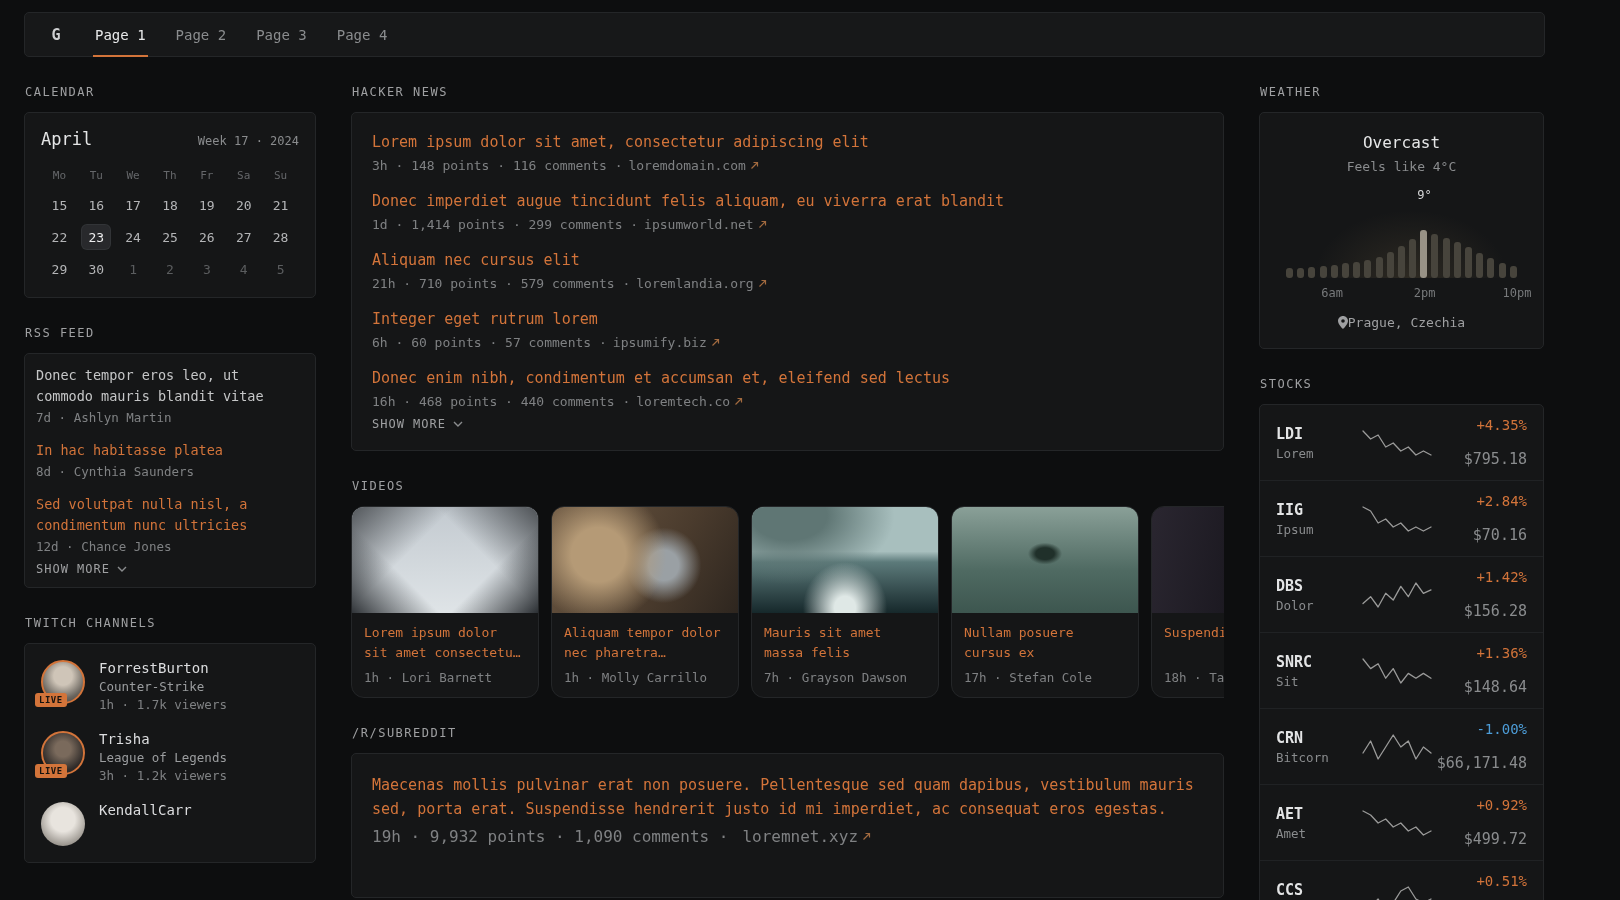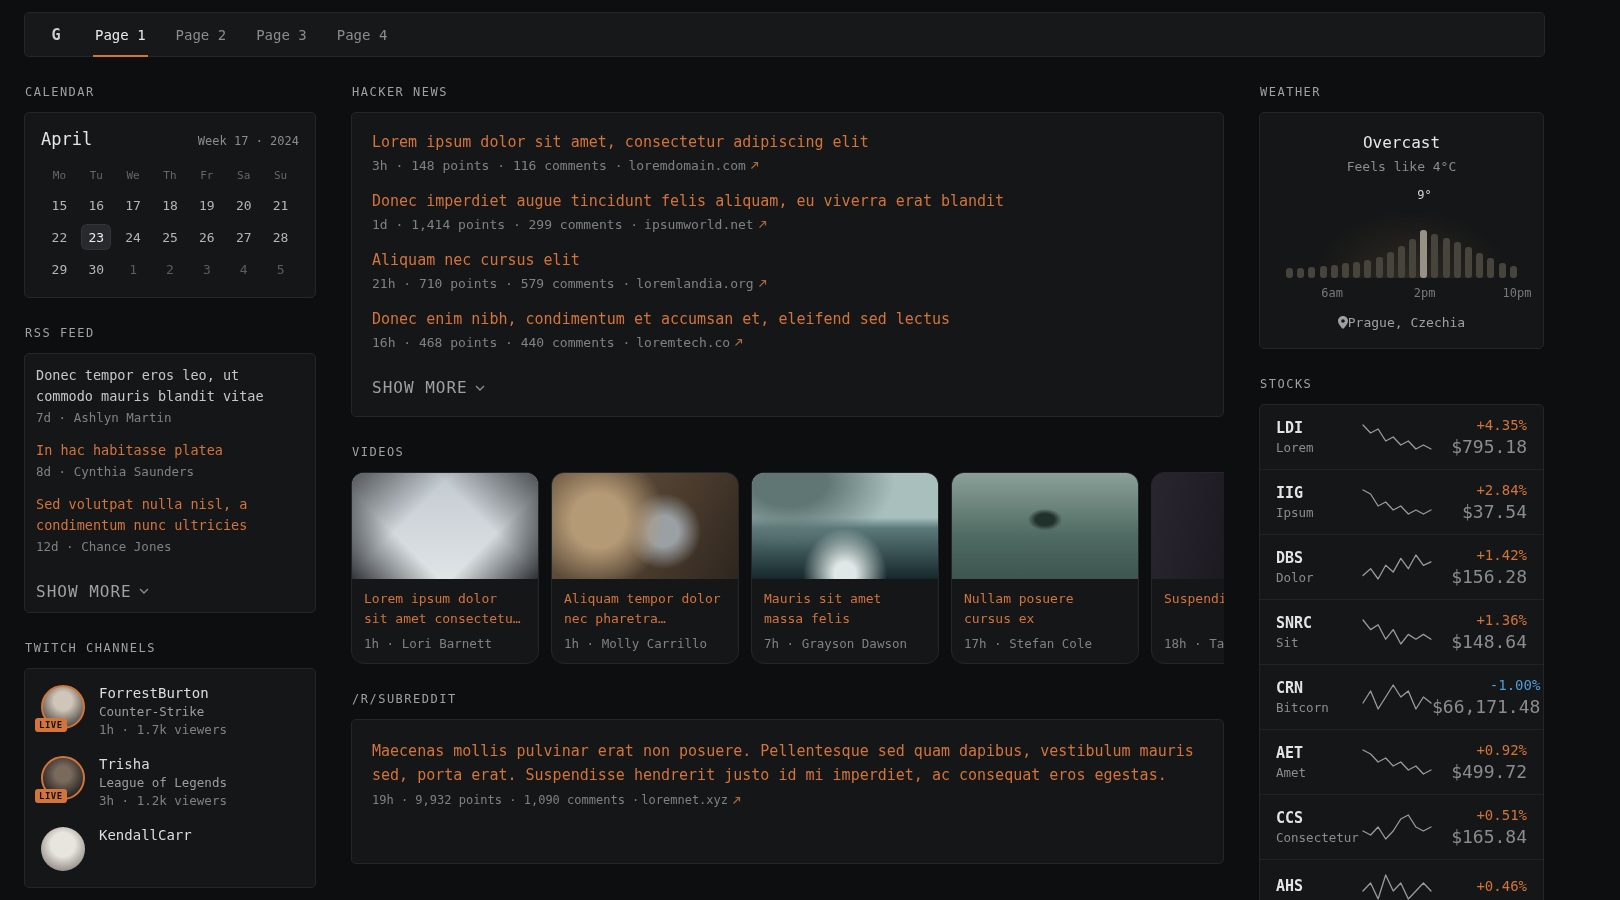--- a/index.html
+++ b/index.html
@@ -42,21 +42,21 @@
   .cal-day{font-size:13px;color:#b4b5b7;width:28px;height:24px;display:flex;align-items:center;justify-content:center;border-radius:5px}
   .cal-day.muted{color:#5b5d5f}
   .cal-day.selected{background:#28292c;color:#ededee;box-shadow:0 0 0 1px #323437}
 
   
   .rss-card{padding:11px}
   .rss-item + .rss-item{margin-top:15px}
   .rss-title{display:block;font-size:13.5px;line-height:1.55;color:var(--accent)}
   .rss-title.read{color:#c6c7c8}
   .rss-meta{margin-top:3px;font-size:12.5px;color:var(--muted)}
-  .show-more{margin-top:28px;display:flex;align-items:center;gap:7px;font-size:16px;letter-spacing:1px;color:var(--section);cursor:pointer}
+  .show-more{margin-top:8px;display:flex;align-items:center;gap:7px;font-size:12px;letter-spacing:1px;color:var(--section);cursor:pointer}
   .show-more svg{stroke:#8a8c8e}
 
   
   .twitch-card{padding:16px}
   .channel{display:flex;gap:14px;align-items:flex-start}
   .channel + .channel{margin-top:19px}
   .avatar-wrap{position:relative;flex:0 0 44px}
   .avatar{width:44px;height:44px;border-radius:50%}
   .avatar-wrap.live .avatar{border:2px solid var(--accent)}
   .av-1{background:radial-gradient(circle at 50% 35%,#cfc5b8 0 28%,#6b665f 68%,#3b3835)}
@@ -84,21 +84,21 @@
   .th-3{background:radial-gradient(ellipse at 50% 95%,#dfe8e6 0 8%,transparent 32%),radial-gradient(ellipse at 20% 8%,#5f7674 0 18%,transparent 50%),linear-gradient(#a8bfbe 0 42%,#5c7a7a 52%,#16282b 100%)}
   .th-4{background:radial-gradient(ellipse at 50% 44%,#20302a 0 7%,transparent 13%),linear-gradient(#8aa098,#4f6a62 60%,#3d564f)}
   .th-5{background:radial-gradient(circle at 85% 40%,#6b4a3f 0 10%,transparent 42%),linear-gradient(100deg,#2a2630,#17151c 60%,#241f26)}
   .video-body{padding:10px 12px 12px}
   .video-title{display:block;font-size:13px;line-height:1.55;color:var(--accent);min-height:40px}
   .video-meta{margin-top:7px;font-size:12.5px;color:var(--muted)}
 
   
   .subreddit-card{padding:19px 20px;min-height:145px}
   .post-title{display:block;font-size:15px;line-height:1.6;color:var(--accent)}
-  .post-meta{margin-top:6px;font-size:12px;color:var(--muted);display:flex;align-items:center;gap:2px}
+  .post-meta{margin-top:6px;font-size:16px;color:var(--muted);display:flex;align-items:center;gap:14px}
 
   
   .weather-card{padding:16px 16px 18px;text-align:center}
   .weather-cond{font-size:16px;color:#e5e6e7;margin-top:4px}
   .weather-feels{font-size:13px;color:#8a8c8e;margin-top:7px}
   .weather-chart{position:relative;height:88px;margin:16px 10px 0}
   .weather-chart::before{content:"";position:absolute;inset:0;background:radial-gradient(ellipse 60% 110% at 54% 100%,rgba(155,130,85,.18),transparent 70%)}
   .wbars{position:absolute;left:0;right:0;bottom:0;height:62px;display:flex;align-items:flex-end;justify-content:space-between}
   .wbar{width:7px;border-radius:3px;background:#47443c}
   .wbar.peak{background:#989286}
@@ -112,21 +112,21 @@
   .stock-row{display:flex;align-items:center;padding:12px 16px;cursor:pointer}
   .stock-row + .stock-row{border-top:1px solid #202224}
   .stock-id{flex:0 0 86px}
   .stock-sym{font-size:15px;font-weight:bold;color:#e3e4e5}
   .stock-name{margin-top:3px;font-size:12.5px;color:#8a8c8e}
   .spark{flex:0 0 70px;height:30px;margin:0 auto}
   .spark polyline{fill:none;stroke:#b2b2b0;stroke-width:1.3;opacity:.85;stroke-linejoin:round;stroke-linecap:round}
   .stock-val{flex:1;text-align:right}
   .stock-chg{font-size:14px;color:var(--accent)}
   .stock-chg.neg{color:var(--negative)}
-  .stock-price{margin-top:3px;font-size:18px;color:#8a8c8e}
+  .stock-price{margin-top:17px;font-size:15px;color:#8a8c8e}
 </style>
 </head>
 <body>
 
 <div class="page">
 
   <header class="topbar">
     <div class="logo">G</div>
     <nav class="tabs">
       <a class="tab active">Page 1</a>
@@ -280,20 +280,32 @@
               <span>21h · 710 points · 579 comments ·</span>
               <a class="hn-source">
                   <span>loremlandia.org</span>
                   <svg class="ext-arrow" width="9" height="9" viewBox="0 0 9 9" fill="none">
                     <path d="M1.5 7.5 L7 2 M3.5 1.5 H7.5 V5.5" stroke-width="1.2"></path>
                   </svg>
                 </a>
             </div>
           </div>
 
+          <div class="hn-item">
+            <a class="hn-title">Integer eget rutrum lorem</a>
+            <div class="hn-meta">
+              <span>6h · 60 points · 57 comments ·</span>
+              <a class="hn-source">
+                  <span>ipsumify.biz</span>
+                  <svg class="ext-arrow" width="9" height="9" viewBox="0 0 9 9" fill="none">
+                    <path d="M1.5 7.5 L7 2 M3.5 1.5 H7.5 V5.5" stroke-width="1.2"></path>
+                  </svg>
+                </a>
+            </div>
+          </div>
 
           <div class="hn-item">
             <a class="hn-title">Donec enim nibh, condimentum et accumsan et, eleifend sed lectus</a>
             <div class="hn-meta">
               <span>16h · 468 points · 440 comments ·</span>
               <a class="hn-source">
                   <span>loremtech.co</span>
                   <svg class="ext-arrow" width="9" height="9" viewBox="0 0 9 9" fill="none">
                     <path d="M1.5 7.5 L7 2 M3.5 1.5 H7.5 V5.5" stroke-width="1.2"></path>
                   </svg>
@@ -443,21 +455,21 @@
           <div class="stock-row">
             <div class="stock-id">
               <div class="stock-sym">IIG</div>
               <div class="stock-name">Ipsum</div>
             </div>
             <svg class="spark" width="70" height="30" viewBox="0 0 70 30">
                 <polyline points="1.0,3.0 8.6,7.0 16.1,19.0 23.7,15.0 31.2,23.0 38.8,19.0 46.3,27.0 53.9,23.0 61.4,27.0 69.0,23.0"></polyline>
               </svg>
             <div class="stock-val">
               <div class="stock-chg">+2.84%</div>
-              <div class="stock-price">$37.54</div>
+              <div class="stock-price">$70.16</div>
             </div>
           </div>
 
           <div class="stock-row">
             <div class="stock-id">
               <div class="stock-sym">DBS</div>
               <div class="stock-name">Dolor</div>
             </div>
             <svg class="spark" width="70" height="30" viewBox="0 0 70 30">
                 <polyline points="1.0,23.6 8.6,16.7 16.1,27.0 23.7,13.3 31.2,20.1 38.8,6.4 46.3,16.7 53.9,3.0 61.4,13.3 69.0,9.9"></polyline>

